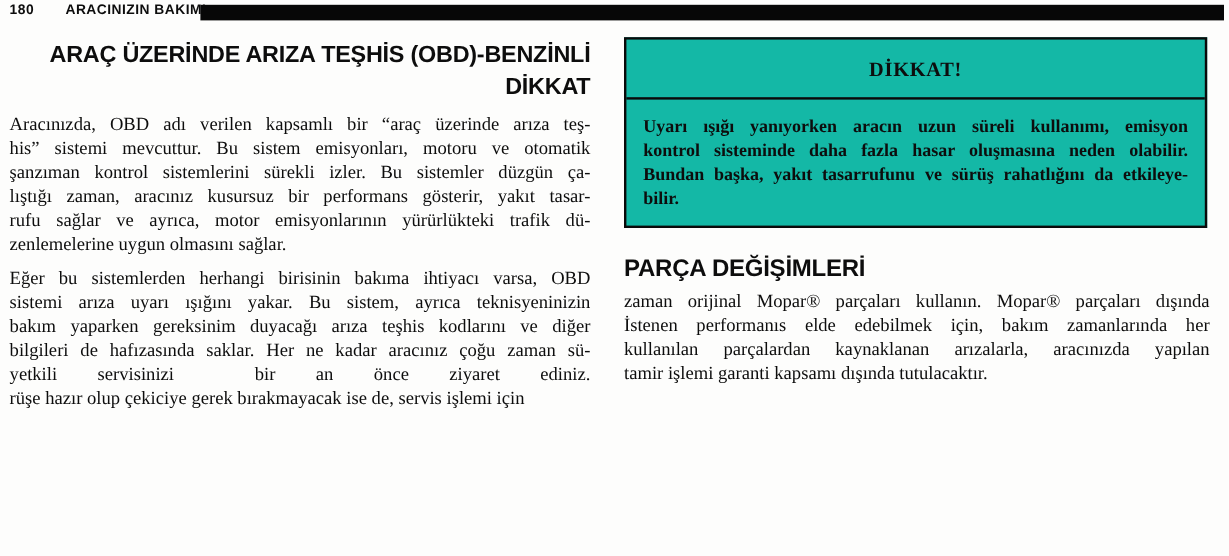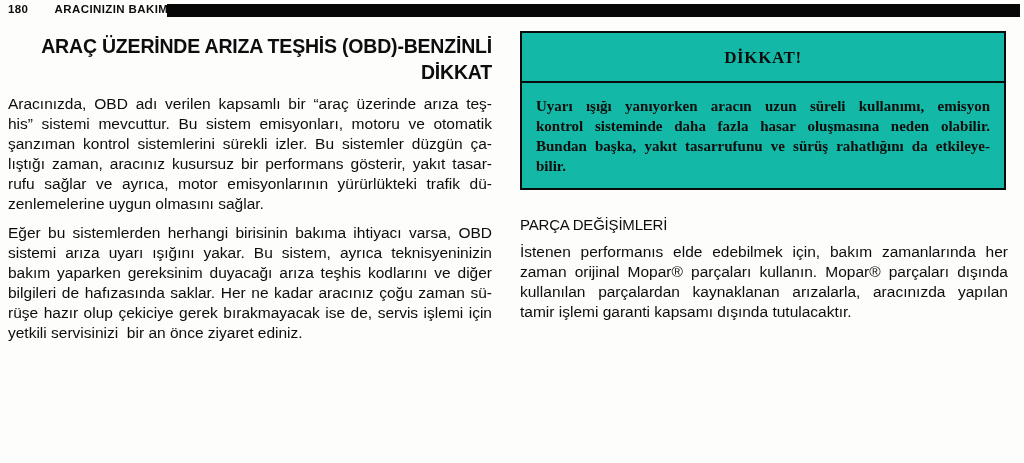--- a/index.html
+++ b/index.html
@@ -41,30 +41,30 @@
   .heading {
     font-family: "Liberation Sans", sans-serif;
     font-size: 19.5px;
     line-height: 26px;
     font-weight: bold;
     letter-spacing: -0.2px;
     margin: 0 0 9px 0;
   }
   .subheading {
     font-family: "Liberation Sans", sans-serif;
-    font-size: 15px;
+    font-size: 20px;
     line-height: 23px;
-    font-weight: normal;
+    font-weight: bold;
     letter-spacing: -0.2px;
     margin: 0 0 6px 0;
   }
 
   
   .para {
-    font-family: Liberation Sans, sans-serif;
+    font-family: Liberation Serif, serif;
     font-size: 15.5px;
     line-height: 20px;
     margin: 0 0 9px 0;
   }
   .tline { white-space: pre-wrap; }
   .para .tline,
   .caution-body .tline {
     text-align: justify;
     text-align-last: justify;
   }
@@ -123,37 +123,37 @@
         <div class="tline">şanzıman kontrol sistemlerini sürekli izler. Bu sistemler düzgün ça-</div>
         <div class="tline">lıştığı zaman, aracınız kusursuz bir performans gösterir, yakıt tasar-</div>
         <div class="tline">rufu sağlar ve ayrıca, motor emisyonlarının yürürlükteki trafik dü-</div>
         <div class="tline">zenlemelerine uygun olmasını sağlar.</div>
       </div>
     <div class="para">
         <div class="tline">Eğer bu sistemlerden herhangi birisinin bakıma ihtiyacı varsa, OBD</div>
         <div class="tline">sistemi arıza uyarı ışığını yakar. Bu sistem, ayrıca teknisyeninizin</div>
         <div class="tline">bakım yaparken gereksinim duyacağı arıza teşhis kodlarını ve diğer</div>
         <div class="tline">bilgileri de hafızasında saklar. Her ne kadar aracınız çoğu zaman sü-</div>
+        <div class="tline">yetkili servisinizi  bir an önce ziyaret ediniz.</div>
         <div class="tline">rüşe hazır olup çekiciye gerek bırakmayacak ise de, servis işlemi için</div>
-        <div class="tline">yetkili servisinizi  bir an önce ziyaret ediniz.</div>
       </div>
   </div>
 
   <div class="col-right">
     <div class="caution-box">
       <div class="caution-title">DİKKAT!</div>
       <div class="caution-body">
           <div class="tline">Uyarı ışığı yanıyorken aracın uzun süreli kullanımı, emisyon</div>
           <div class="tline">kontrol sisteminde daha fazla hasar oluşmasına neden olabilir.</div>
           <div class="tline">Bundan başka, yakıt tasarrufunu ve sürüş rahatlığını da etkileye-</div>
           <div class="tline">bilir.</div>
         </div>
     </div>
     <h2 class="subheading">PARÇA DEĞİŞİMLERİ</h2>
     <div class="para">
+        <div class="tline">zaman orijinal Mopar® parçaları kullanın. Mopar® parçaları dışında</div>
         <div class="tline">İstenen performanıs elde edebilmek için, bakım zamanlarında her</div>
-        <div class="tline">zaman orijinal Mopar® parçaları kullanın. Mopar® parçaları dışında</div>
         <div class="tline">kullanılan parçalardan kaynaklanan arızalarla, aracınızda yapılan</div>
         <div class="tline">tamir işlemi garanti kapsamı dışında tutulacaktır.</div>
       </div>
   </div>
 
 </div>
 
 </body></html>

